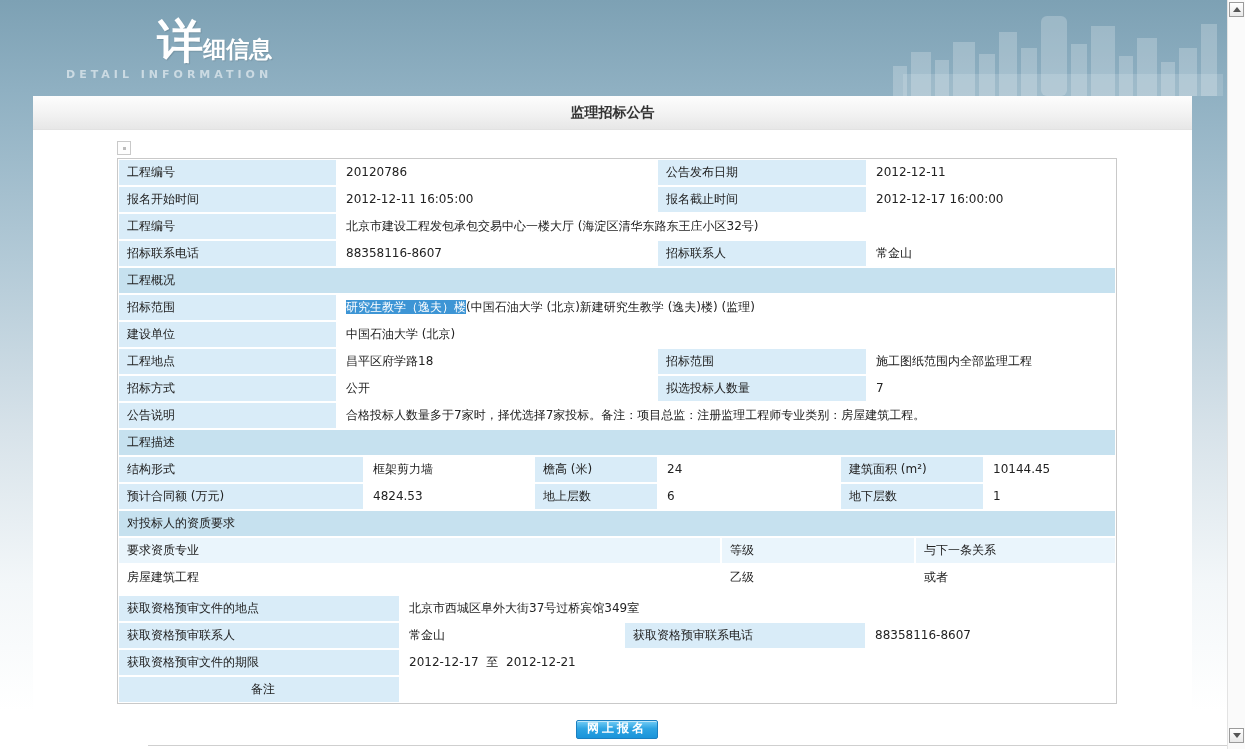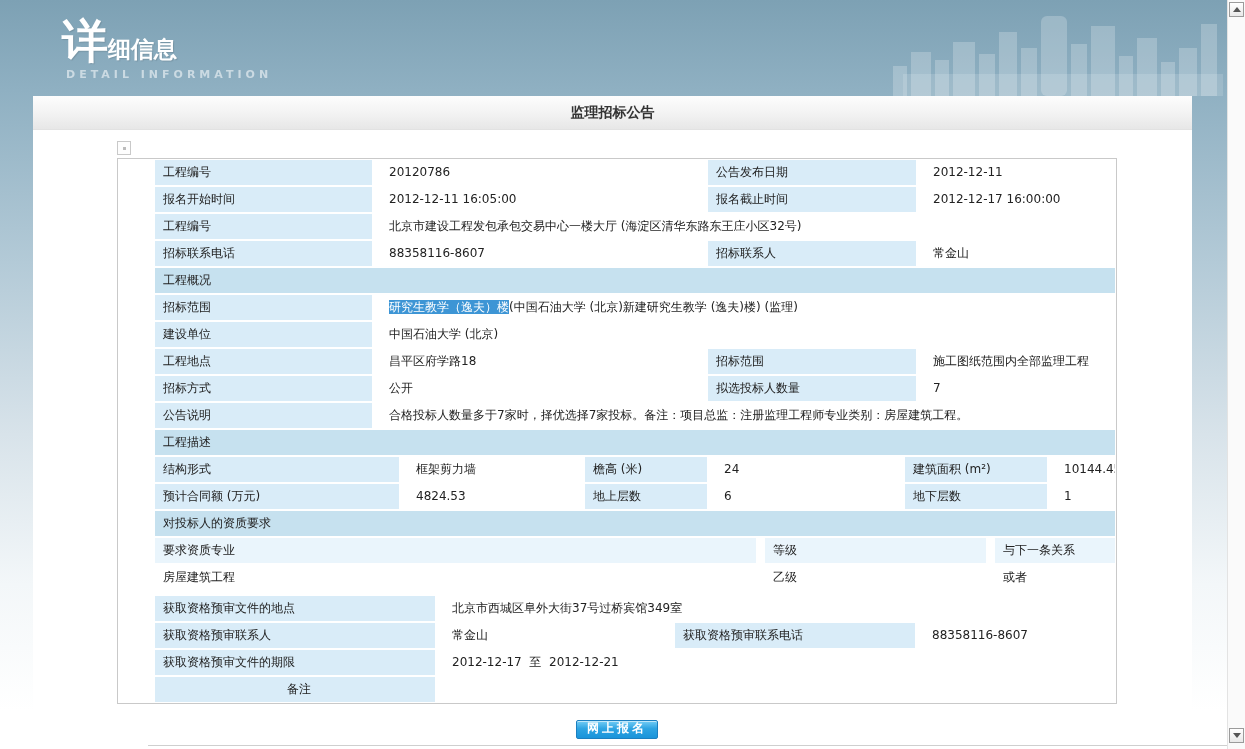--- a/index.html
+++ b/index.html
@@ -5,48 +5,48 @@
   html,body{margin:0;padding:0;}
   body{
     width:1245px;height:749px;position:relative;overflow:hidden;
     font-family:"DejaVu Sans","Liberation Sans",sans-serif;
     font-size:12px;color:#222;
     background:linear-gradient(180deg,#7da1b4 0%,#8fb0c2 12%,#b3cad7 35%,#d8e3ea 58%,#f3f7f9 78%,#ffffff 95%);
   }
   
   .banner{position:relative;height:96px;}
   .skyline{position:absolute;right:22px;bottom:0;}
-  .logo{position:absolute;left:62px;top:18px;color:#fff;}
+  .logo{position:absolute;left:62px;top:18px;color:#fff;text-align:right;}
   .logo-zh{font-weight:bold;line-height:1;text-shadow:1px 1px 1px rgba(0,0,0,0.12);}
   .logo-zh .big{font-size:46px;}
   .logo-zh .small{font-size:23px;}
   .logo-en{margin-top:4px;margin-left:4px;font-size:11px;font-weight:bold;
     letter-spacing:4px;color:rgba(255,255,255,0.55);}
   
   .panel{position:absolute;left:33px;top:96px;width:1159px;height:645px;background:#fff;}
   .title-bar{height:33px;line-height:33px;text-align:center;font-weight:bold;font-size:14px;color:#333;
     background:linear-gradient(180deg,#fdfdfd 0%,#f2f2f2 55%,#e7e7e7 100%);
     border-bottom:1px solid #e2e2e2;}
   .content{padding:11px 0 0 84px;}
   .imgbox{width:12px;height:12px;border:1px solid #c9c9c9;background:#fdfdfd;margin-bottom:3px;
     display:flex;align-items:center;justify-content:center;}
   .imgbox i{display:block;width:3px;height:3px;background:#bbb;}
   
   .tbl{width:1000px;box-sizing:border-box;border:1px solid #c9c9c9;background:#fff;padding:1px;}
-  .row{display:flex;gap:9px;margin-bottom:2px;padding-left:36px;}
+  .row{display:flex;gap:2px;margin-bottom:2px;}
   .row:last-child{margin-bottom:0;text-align:center;}
   .cell{height:25px;line-height:25px;padding-left:8px;box-sizing:border-box;
     overflow:hidden;white-space:nowrap;background:#fff;}
   .lbl{background:#d9ecf8;}
   .sec{background:#c6e1ef;flex:1;}
   .qhdr{background:#eaf5fc;}
   .gap{height:4px;}
   .w1{width:217px}.w2{width:318px}.w3{width:208px}.wf{flex:1}
   .d1{width:244px}.d2{width:168px}.d3{width:122px}.d4{width:180px}.d5{width:142px}
-  .q1{width:601px}.q2{width:221px}
+  .q1{width:601px}.q2{width:192px}
   .p1{width:280px}.p2{width:222px}.p3{width:240px}
   .hl{background:#3d95d5;color:#fff;}
   
   .btn-row{width:1000px;text-align:center;margin-top:16px;}
   .signup-btn{display:inline-block;height:17px;line-height:15px;padding:0 10px;
     font-size:12px;font-weight:bold;letter-spacing:3px;color:#fff;cursor:pointer;
     background:linear-gradient(180deg,#74cdf5 0%,#2ea4e2 45%,#1a94da 100%);
     border:1px solid #1b7fc0;border-radius:2px;
     box-shadow:inset 0 1px 0 rgba(255,255,255,0.55);}
   .bottom-line{position:absolute;top:745px;left:148px;width:1079px;height:1px;background:#cfcfcf;}

